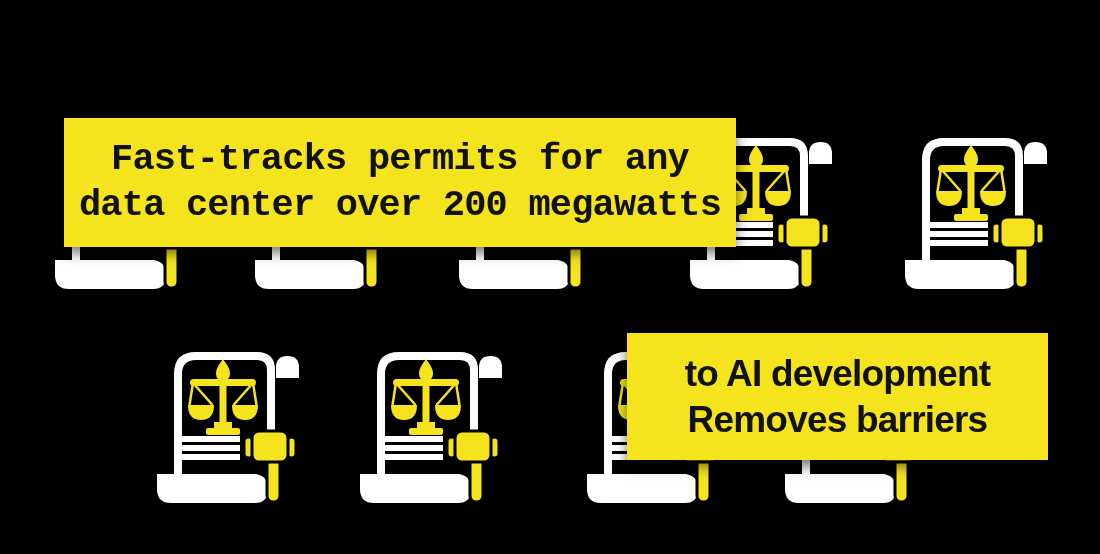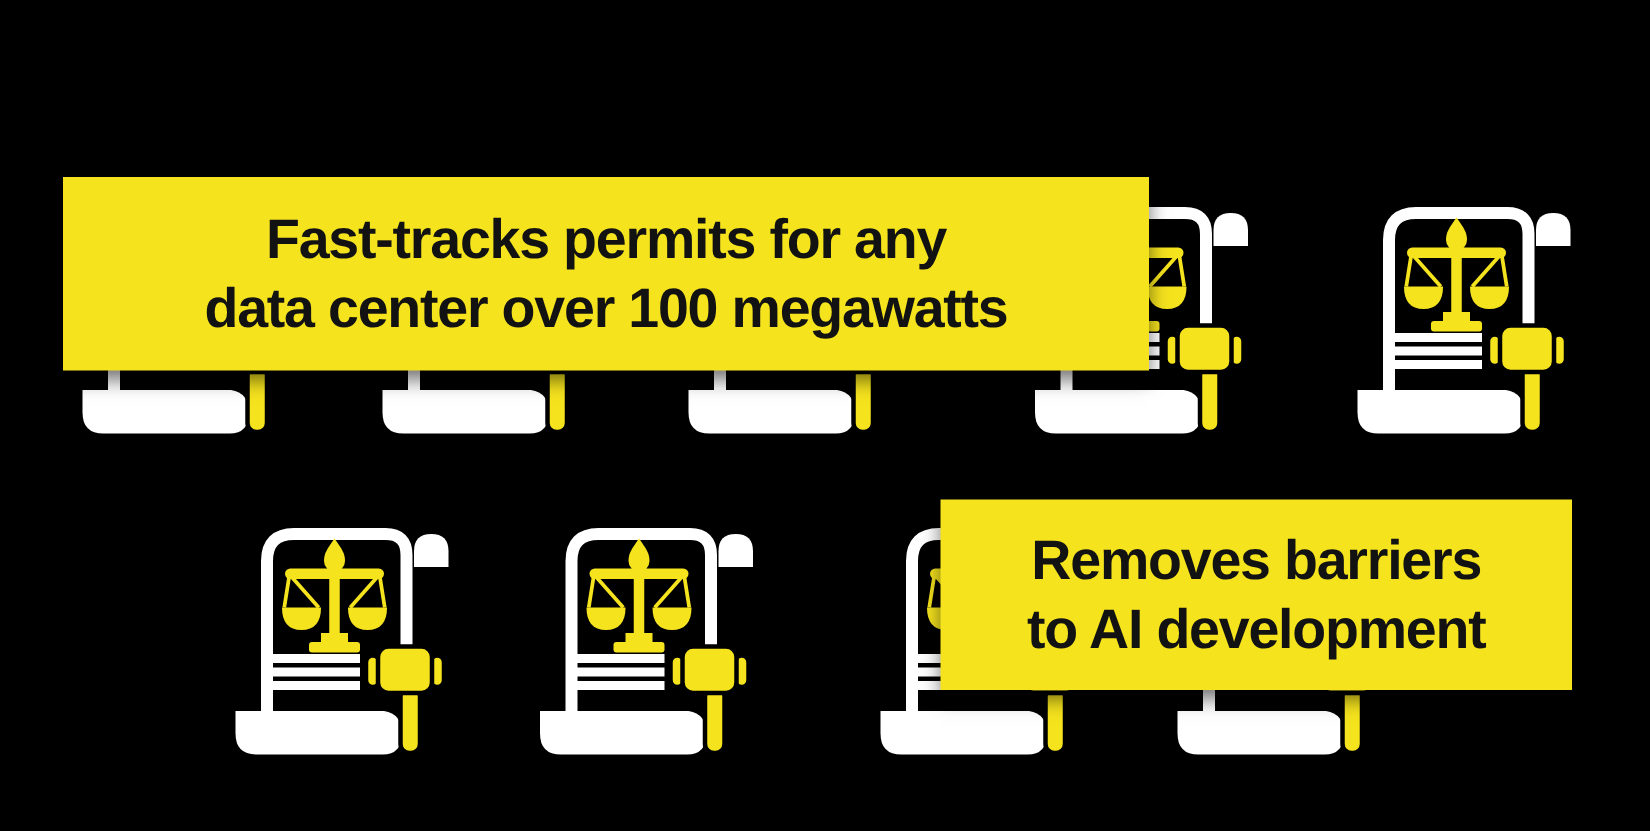--- a/index.html
+++ b/index.html
@@ -42,21 +42,21 @@
     flex-direction:column;
     justify-content:center;
     align-items:center;
     text-align:center;
     font-weight:700;
     font-size:37px;
     line-height:1.24;
     letter-spacing:-0.8px;
     box-shadow:0 6px 12px rgba(0,0,0,0.55);
   }
-  .callout-1{left:42px;top:118px;width:724px;height:129px;}
+  .callout-1{left:64px;top:118px;width:672px;height:129px;font-family:Liberation Mono, monospace;}
   .callout-2{left:627px;top:333px;width:421px;height:127px;}
   .callout .line{white-space:nowrap;}
 </style>
 </head>
 <body>
 
 <div class="stage">
 
   <div class="icon-layer" id="icon-layer">
       <div class="eo-icon" style="left: 53px; top: 138px;">
@@ -353,20 +353,20 @@
       <rect x="89" y="85" width="9" height="21" rx="4.5"></rect>
       <rect x="132" y="85" width="9" height="21" rx="4.5"></rect>
       <rect x="97" y="79" width="36" height="31" rx="7"></rect>
     </g>
   </svg>
 </div>
     </div>
 
   <div class="callout callout-1">
     <div class="line">Fast-tracks permits for any</div>
-    <div class="line">data center over 100 megawatts</div>
+    <div class="line">data center over 200 megawatts</div>
   </div>
 
   <div class="callout callout-2">
+    <div class="line">to AI development</div>
     <div class="line">Removes barriers</div>
-    <div class="line">to AI development</div>
   </div>
 </div>
 
 </body></html>

